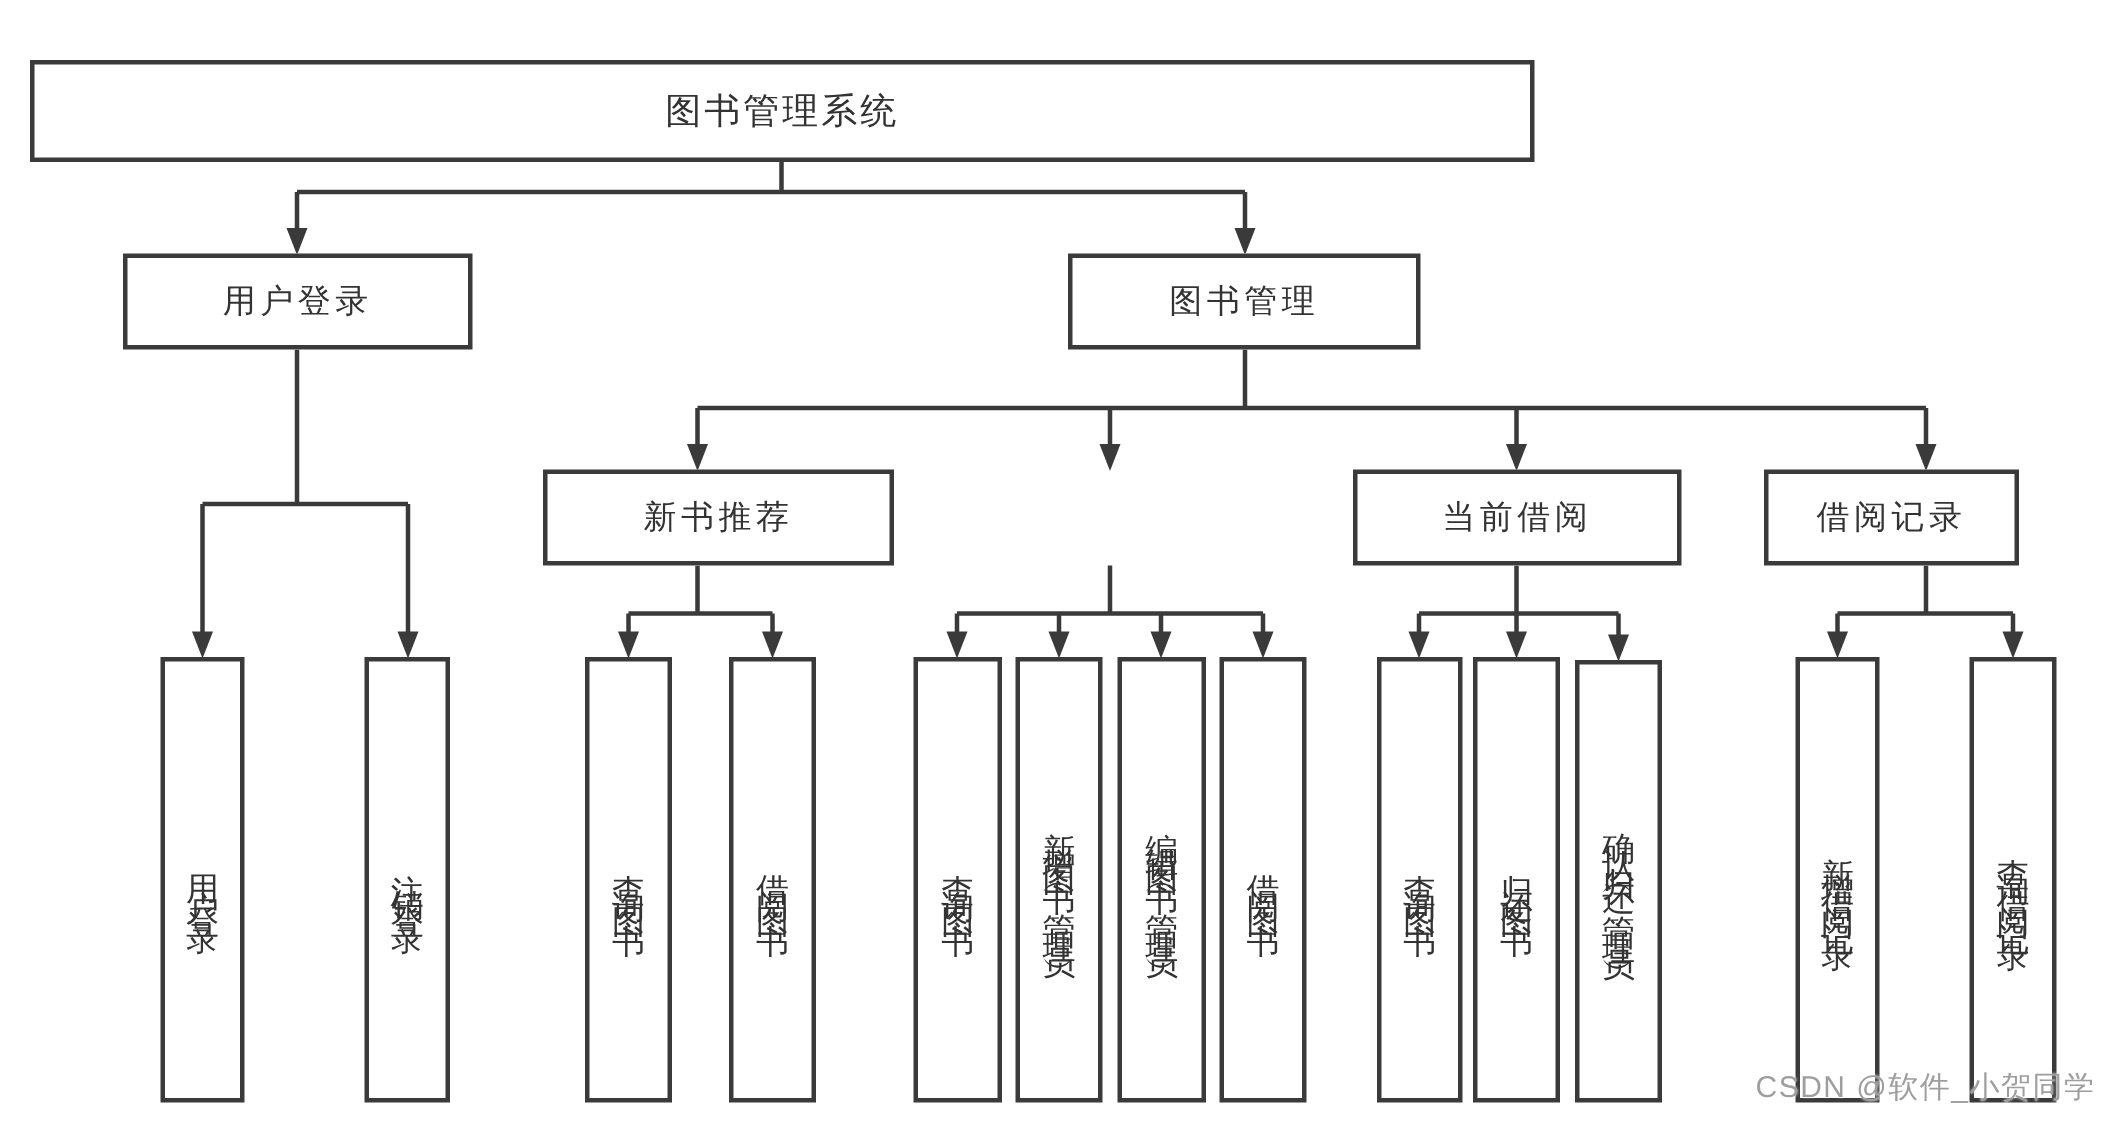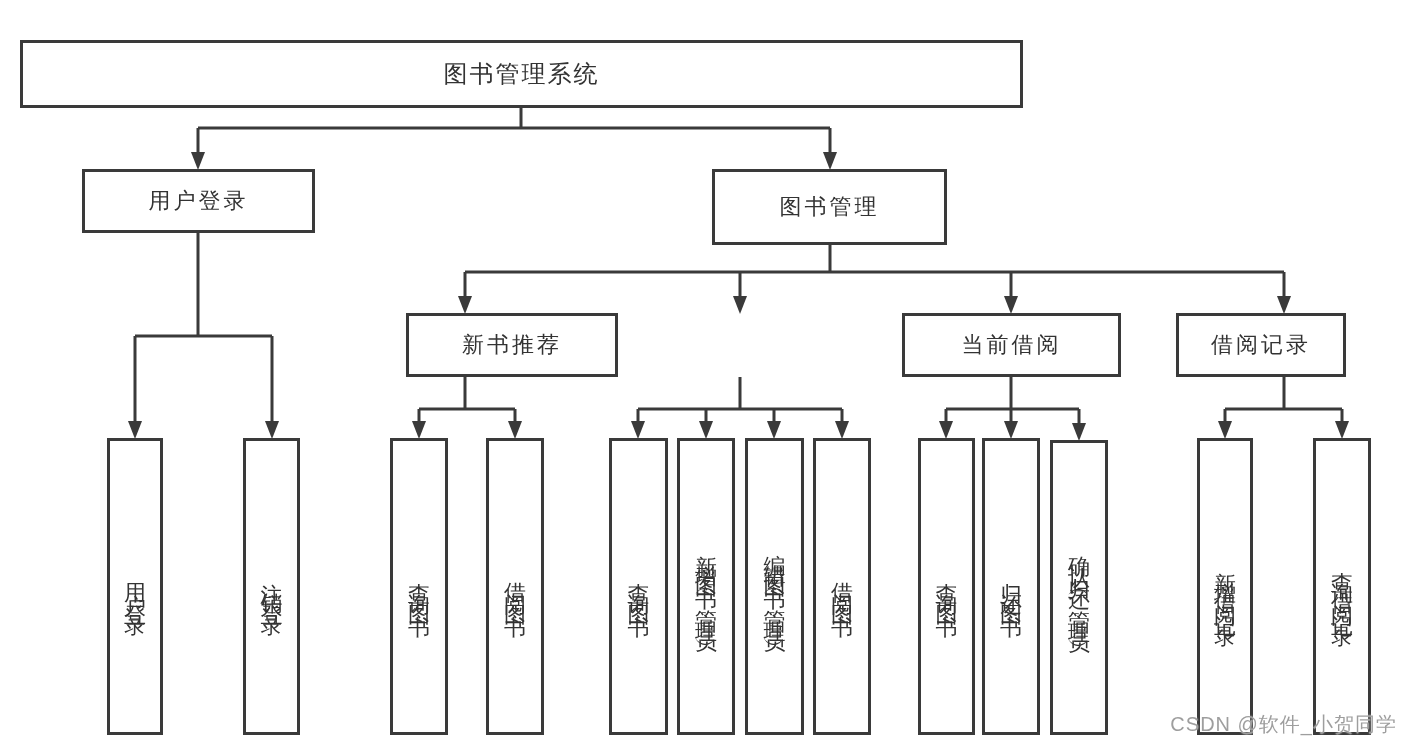--- a/index.html
+++ b/index.html
@@ -79,25 +79,25 @@
     </g>
   </svg>
 
   <div class="node h title" style="left:20px; top:13px; width:1003px; height:68px;margin-top:27px;">
     <span class="lbl">图书管理系统</span>
   </div>
 
   <div class="node h" style="left:82px; top:169px; width:233px; height:64px;">
     <span class="lbl">用户登录</span>
   </div>
-  <div class="node h" style="left:712px; top:169px; width:235px; height:76px;">
+  <div class="node h" style="left:712px; top:169px; width:235px; height:64px;">
     <span class="lbl">图书管理</span>
   </div>
 
-  <div class="node h" style="left:362px; top:313px; width:212px; height:64px;margin-left:44px;">
+  <div class="node h" style="left:362px; top:313px; width:234px; height:64px;">
     <span class="lbl">新书推荐</span>
   </div>
   <div class="node h" style="left:902px; top:313px; width:219px; height:64px;">
     <span class="lbl">当前借阅</span>
   </div>
   <div class="node h" style="left:1176px; top:313px; width:170px; height:64px;">
     <span class="lbl">借阅记录</span>
   </div>
 
   <div class="node v" style="left:107px; top:438px; width:56px; height:297px;">

